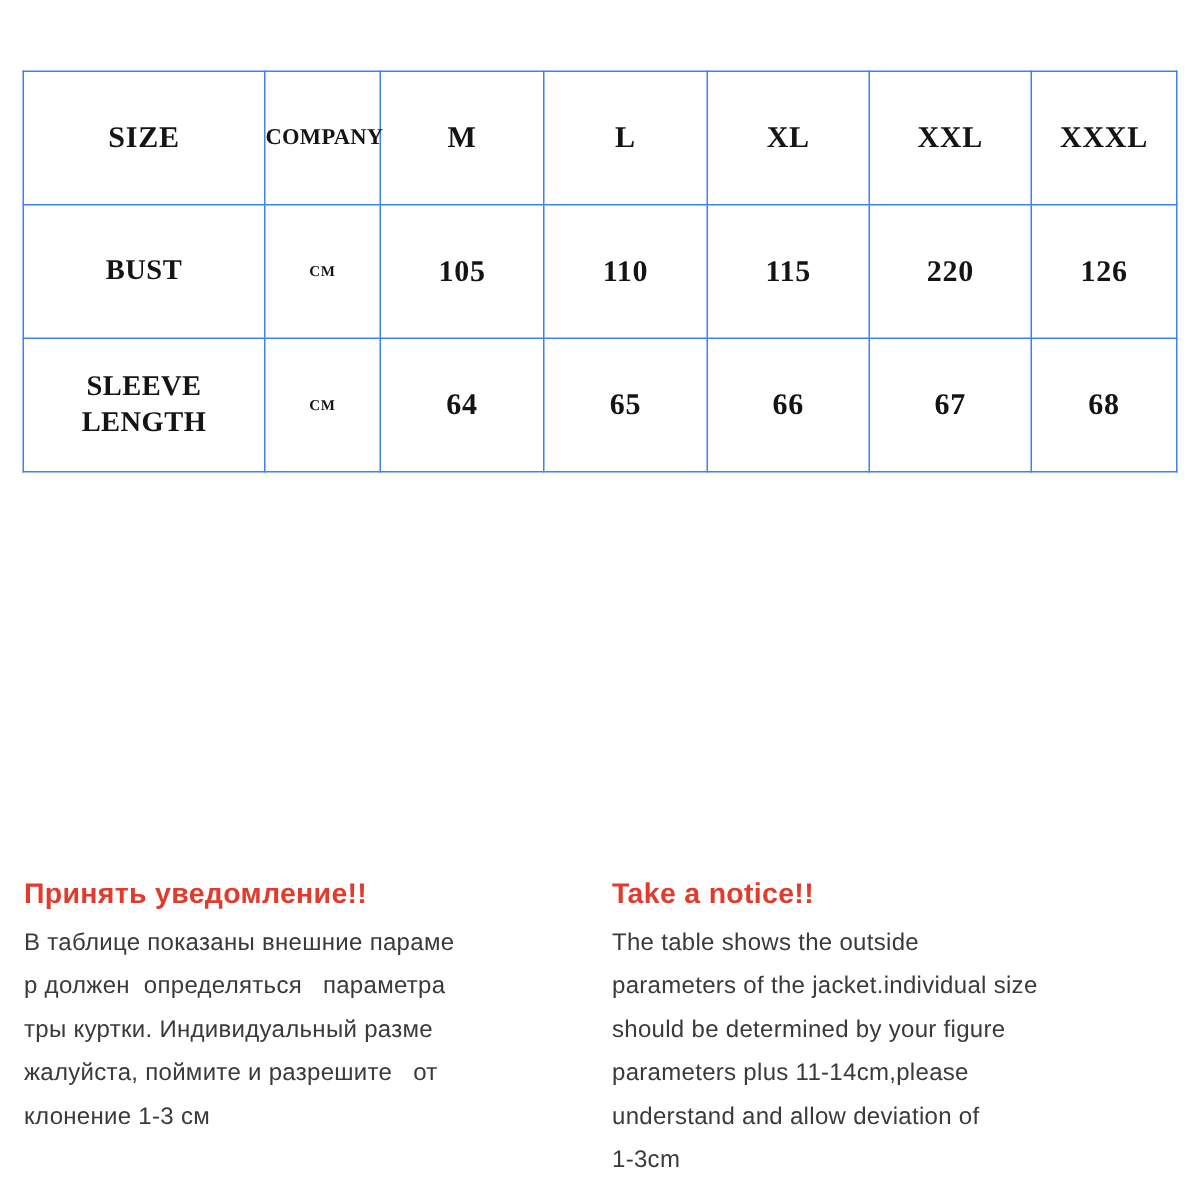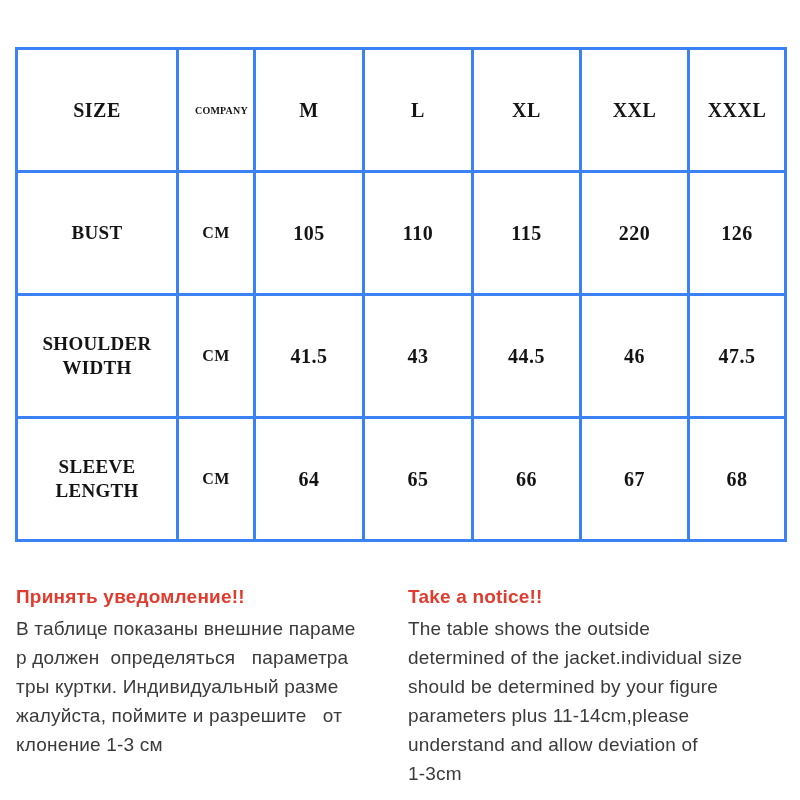--- a/index.html
+++ b/index.html
@@ -19,54 +19,54 @@
     position: absolute;
     left: 15px;
     top: 47px;
     width: 769px;
     border-collapse: collapse;
     table-layout: fixed;
     font-family: "Liberation Serif", serif;
     color: #141414;
   }
   table.size-table td, table.size-table th {
-    border: 3px solid #3b82f6;
+    border: 1px solid #3b82f6;
     text-align: center;
     vertical-align: middle;
     height: 88px;
-    padding: 16px;
+    padding: 0;
     font-weight: bold;
     background: #ffffff;
   }
   .cell-size      { font-size: 20px; letter-spacing: 0.5px; }
-  .cell-company   { font-size: 10px; letter-spacing: 0.2px; }
+  .cell-company   { font-size: 15px; letter-spacing: 0.2px; }
   .cell-sizehdr   { font-size: 20px; letter-spacing: 0.5px; }
   .cell-label     { font-size: 19px; white-space: pre-line; line-height: 1.25; letter-spacing: 0.3px; }
-  .cell-unit      { font-size: 16px; letter-spacing: 0.5px; }
+  .cell-unit      { font-size: 10px; letter-spacing: 0.5px; }
   .cell-val       { font-size: 20px; letter-spacing: 0.5px; }
   
   .notice {
     position: absolute;
     top: 585px;
     font-family: Liberation Sans, sans-serif;
   }
   .notice-left  { left: 16px;  width: 378px; }
   .notice-right { left: 408px; width: 385px; }
   .notice-title {
     color: #e23b2e;
     font-size: 19px;
     font-weight: bold;
     line-height: 24px;
     margin-bottom: 5px;
     letter-spacing: 0.2px;
     white-space: pre;
   }
   .notice-line {
     color: #3a3a3a;
-    font-size: 19px;
+    font-size: 16px;
     line-height: 29px;
     letter-spacing: 0.2px;
     white-space: pre;
   }
 </style>
 </head>
 <body>
 
 <div class="canvas">
 
@@ -93,30 +93,20 @@
       <tr>
         <td class="cell-label">BUST</td>
         <td class="cell-unit">CM</td>
         <td class="cell-val">105</td>
         <td class="cell-val">110</td>
         <td class="cell-val">115</td>
         <td class="cell-val">220</td>
         <td class="cell-val">126</td>
       </tr>
       <tr>
-        <td class="cell-label">SHOULDER
-WIDTH</td>
-        <td class="cell-unit">CM</td>
-        <td class="cell-val">41.5</td>
-        <td class="cell-val">43</td>
-        <td class="cell-val">44.5</td>
-        <td class="cell-val">46</td>
-        <td class="cell-val">47.5</td>
-      </tr>
-      <tr>
         <td class="cell-label">SLEEVE
 LENGTH</td>
         <td class="cell-unit">CM</td>
         <td class="cell-val">64</td>
         <td class="cell-val">65</td>
         <td class="cell-val">66</td>
         <td class="cell-val">67</td>
         <td class="cell-val">68</td>
       </tr>
     </tbody>
@@ -127,20 +117,20 @@
     <div class="notice-line">В таблице показаны внешние параме</div>
     <div class="notice-line">р должен  определяться   параметра</div>
     <div class="notice-line">тры куртки. Индивидуальный разме</div>
     <div class="notice-line">жалуйста, поймите и разрешите   от</div>
     <div class="notice-line">клонение 1-3 см</div>
   </div>
 
   <div class="notice notice-right">
     <div class="notice-title">Take a notice!!</div>
     <div class="notice-line">The table shows the outside</div>
-    <div class="notice-line">determined of the jacket.individual size</div>
+    <div class="notice-line">parameters of the jacket.individual size</div>
     <div class="notice-line">should be determined by your figure</div>
     <div class="notice-line">parameters plus 11-14cm,please</div>
     <div class="notice-line">understand and allow deviation of</div>
     <div class="notice-line">1-3cm</div>
   </div>
 
 </div>
 
 </body></html>

